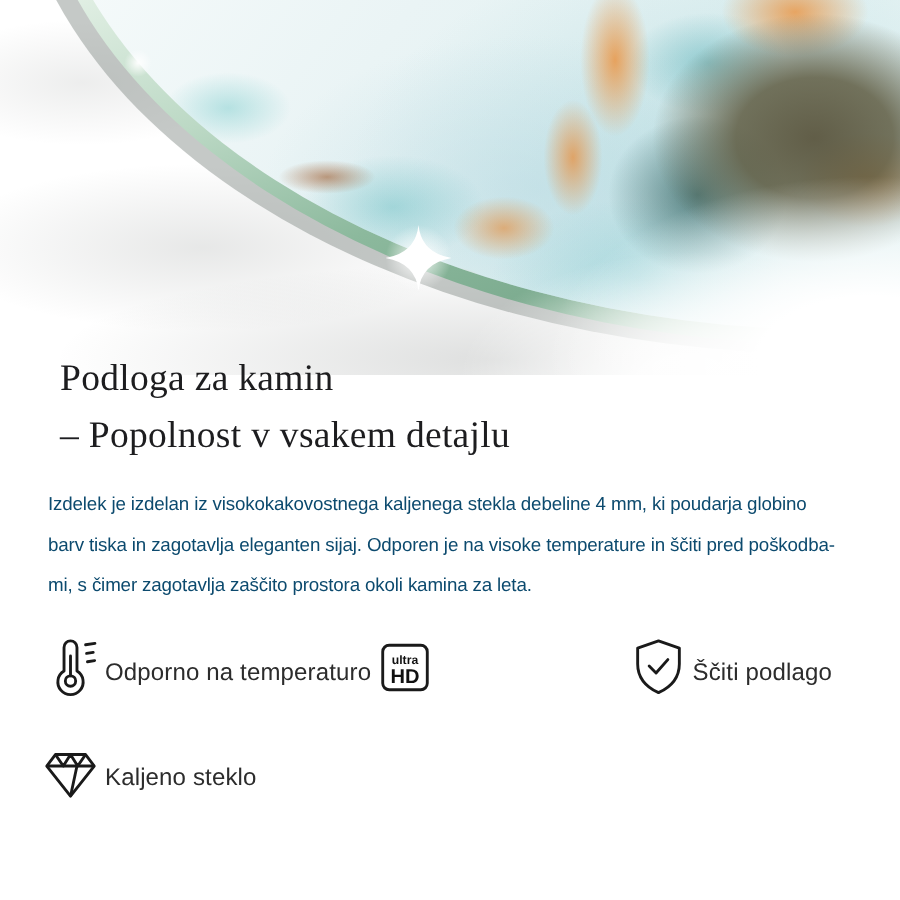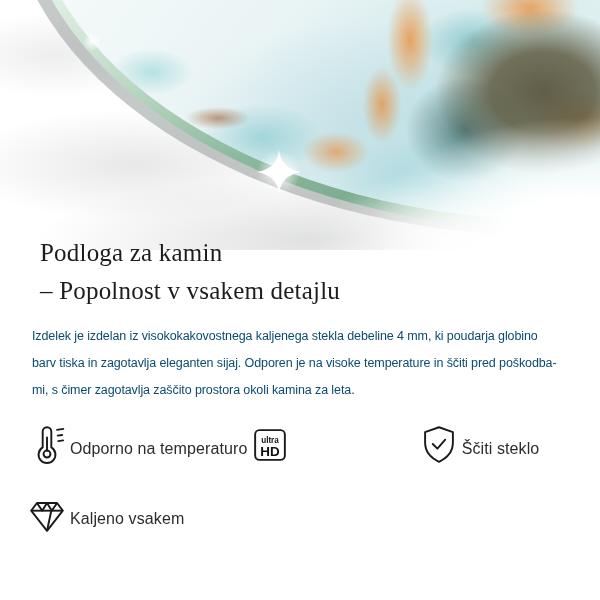--- a/index.html
+++ b/index.html
@@ -120,30 +120,30 @@
     </svg>
   </div>
 
   <div class="feature">
     <svg viewBox="0 0 48 48">
       <g class="ico" stroke-linecap="round" stroke-linejoin="round">
         <path d="M24 5.5 L38.5 10.5 V21.5 C38.5 31 32.5 37.6 24 41.5 C15.5 37.6 9.5 31 9.5 21.5 V10.5 Z"></path>
         <path d="M17.5 23 l4.8 4.8 L30.5 18.5"></path>
       </g>
     </svg>
-    <span class="feature-label">Ščiti steklo</span>
+    <span class="feature-label">Ščiti podlago</span>
   </div>
 
   <div class="feature">
     <svg viewBox="0 0 48 48">
       <g class="ico" stroke-linejoin="round">
         <path d="M13.5 11.5 H34.5 L40.5 19.5 L24 40.5 L7.5 19.5 Z"></path>
         <path d="M7.5 19.5 H40.5"></path>
         <path d="M13.5 11.5 L19 19.5 L24 11.5 L29 19.5 L34.5 11.5"></path>
         <path d="M24 40.5 L28.5 19.5"></path>
       </g>
     </svg>
-    <span class="feature-label">Kaljeno vsakem</span>
+    <span class="feature-label">Kaljeno steklo</span>
   </div>
 
 
 
 </div>
 
 </body></html>

